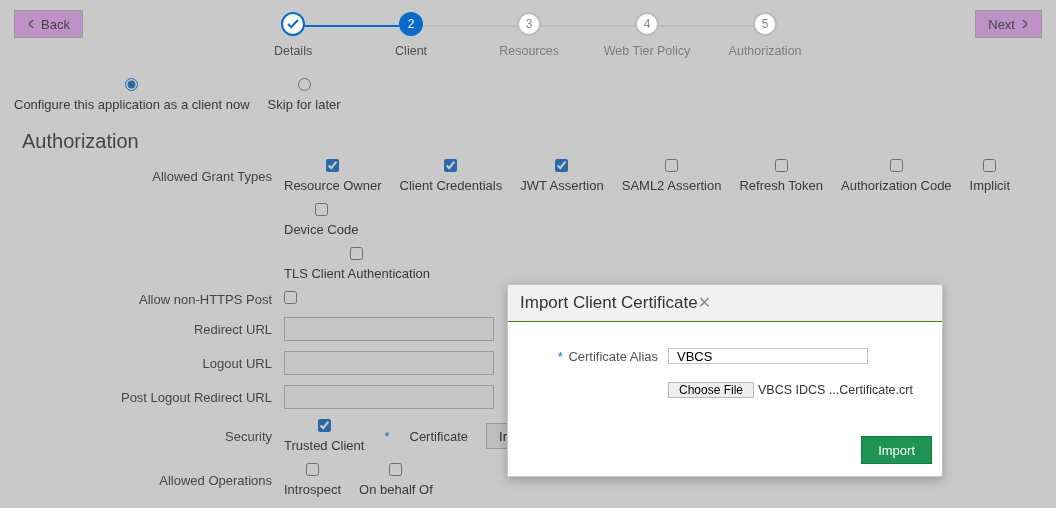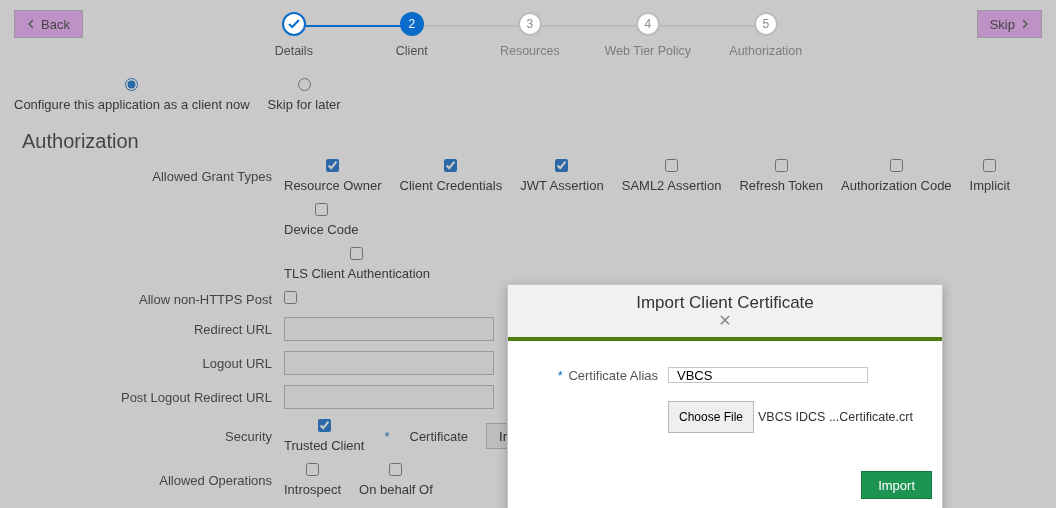--- a/index.html
+++ b/index.html
@@ -167,28 +167,27 @@
     left: 507px;
     top: 284px;
     width: 436px;
     background: #fff;
     border: 1px solid #c5c5c5;
     box-shadow: 0 3px 10px rgba(0,0,0,0.25);
     z-index: 50;
   }
   .modal-header {
     background: #f1f1f1;
-    border-bottom: 4px solid #4d7c0f;
+    border-bottom: 1px solid #4d7c0f;
     padding: 8px 12px;
     display: flex;
-    justify-content: center;
+    justify-content: flex-start;
     align-items: center;
     font-size: 17px;
     color: #333;
-    flex-direction: column;
   }
   .close-x {
     color: #888;
     cursor: pointer;
     font-size: 16px;
     line-height: 1;
   }
   .modal-body {
     padding: 26px 20px 30px 20px;
     display: grid;
@@ -204,21 +203,21 @@
   }
   .modal-input {
     width: 200px;
     height: 16px;
     border: 1px solid #c5c5c5;
     padding: 0 8px;
     font-size: 13px;
   }
   .file-row { display: flex; align-items: center; gap: 4px; }
   .choose-btn {
-    height: 32px;
+    height: 16px;
     padding: 0 10px;
     border: 1px solid #b7b7b7;
     background: #efefef;
     font-size: 12px;
     cursor: pointer;
     text-align: center;
   }
   .file-name { font-size: 12.5px; color: #333; }
   .modal-footer {
     display: flex;
@@ -275,21 +274,21 @@
         <div class="step-line"></div>
         <div class="step-label">Web Tier Policy</div>
       </div>
       <div class="step inactive">
         <div class="step-circle">5</div>
         <div class="step-label">Authorization</div>
       </div>
     </div>
 
     <button class="nav-btn">
-      <span>Skip</span>
+      <span>Next</span>
       <span><svg width="8" height="10" viewBox="0 0 8 10">
             <path d="M2 1 L6 5 L2 9" stroke="#555" stroke-width="1.6" fill="none"></path>
           </svg></span>
     </button>
   </div>
 
   <div class="radio-row">
     <label class="chk">
       <input type="radio" name="cfg" checked="" style="">
       <span>Configure this application as a client now</span>

